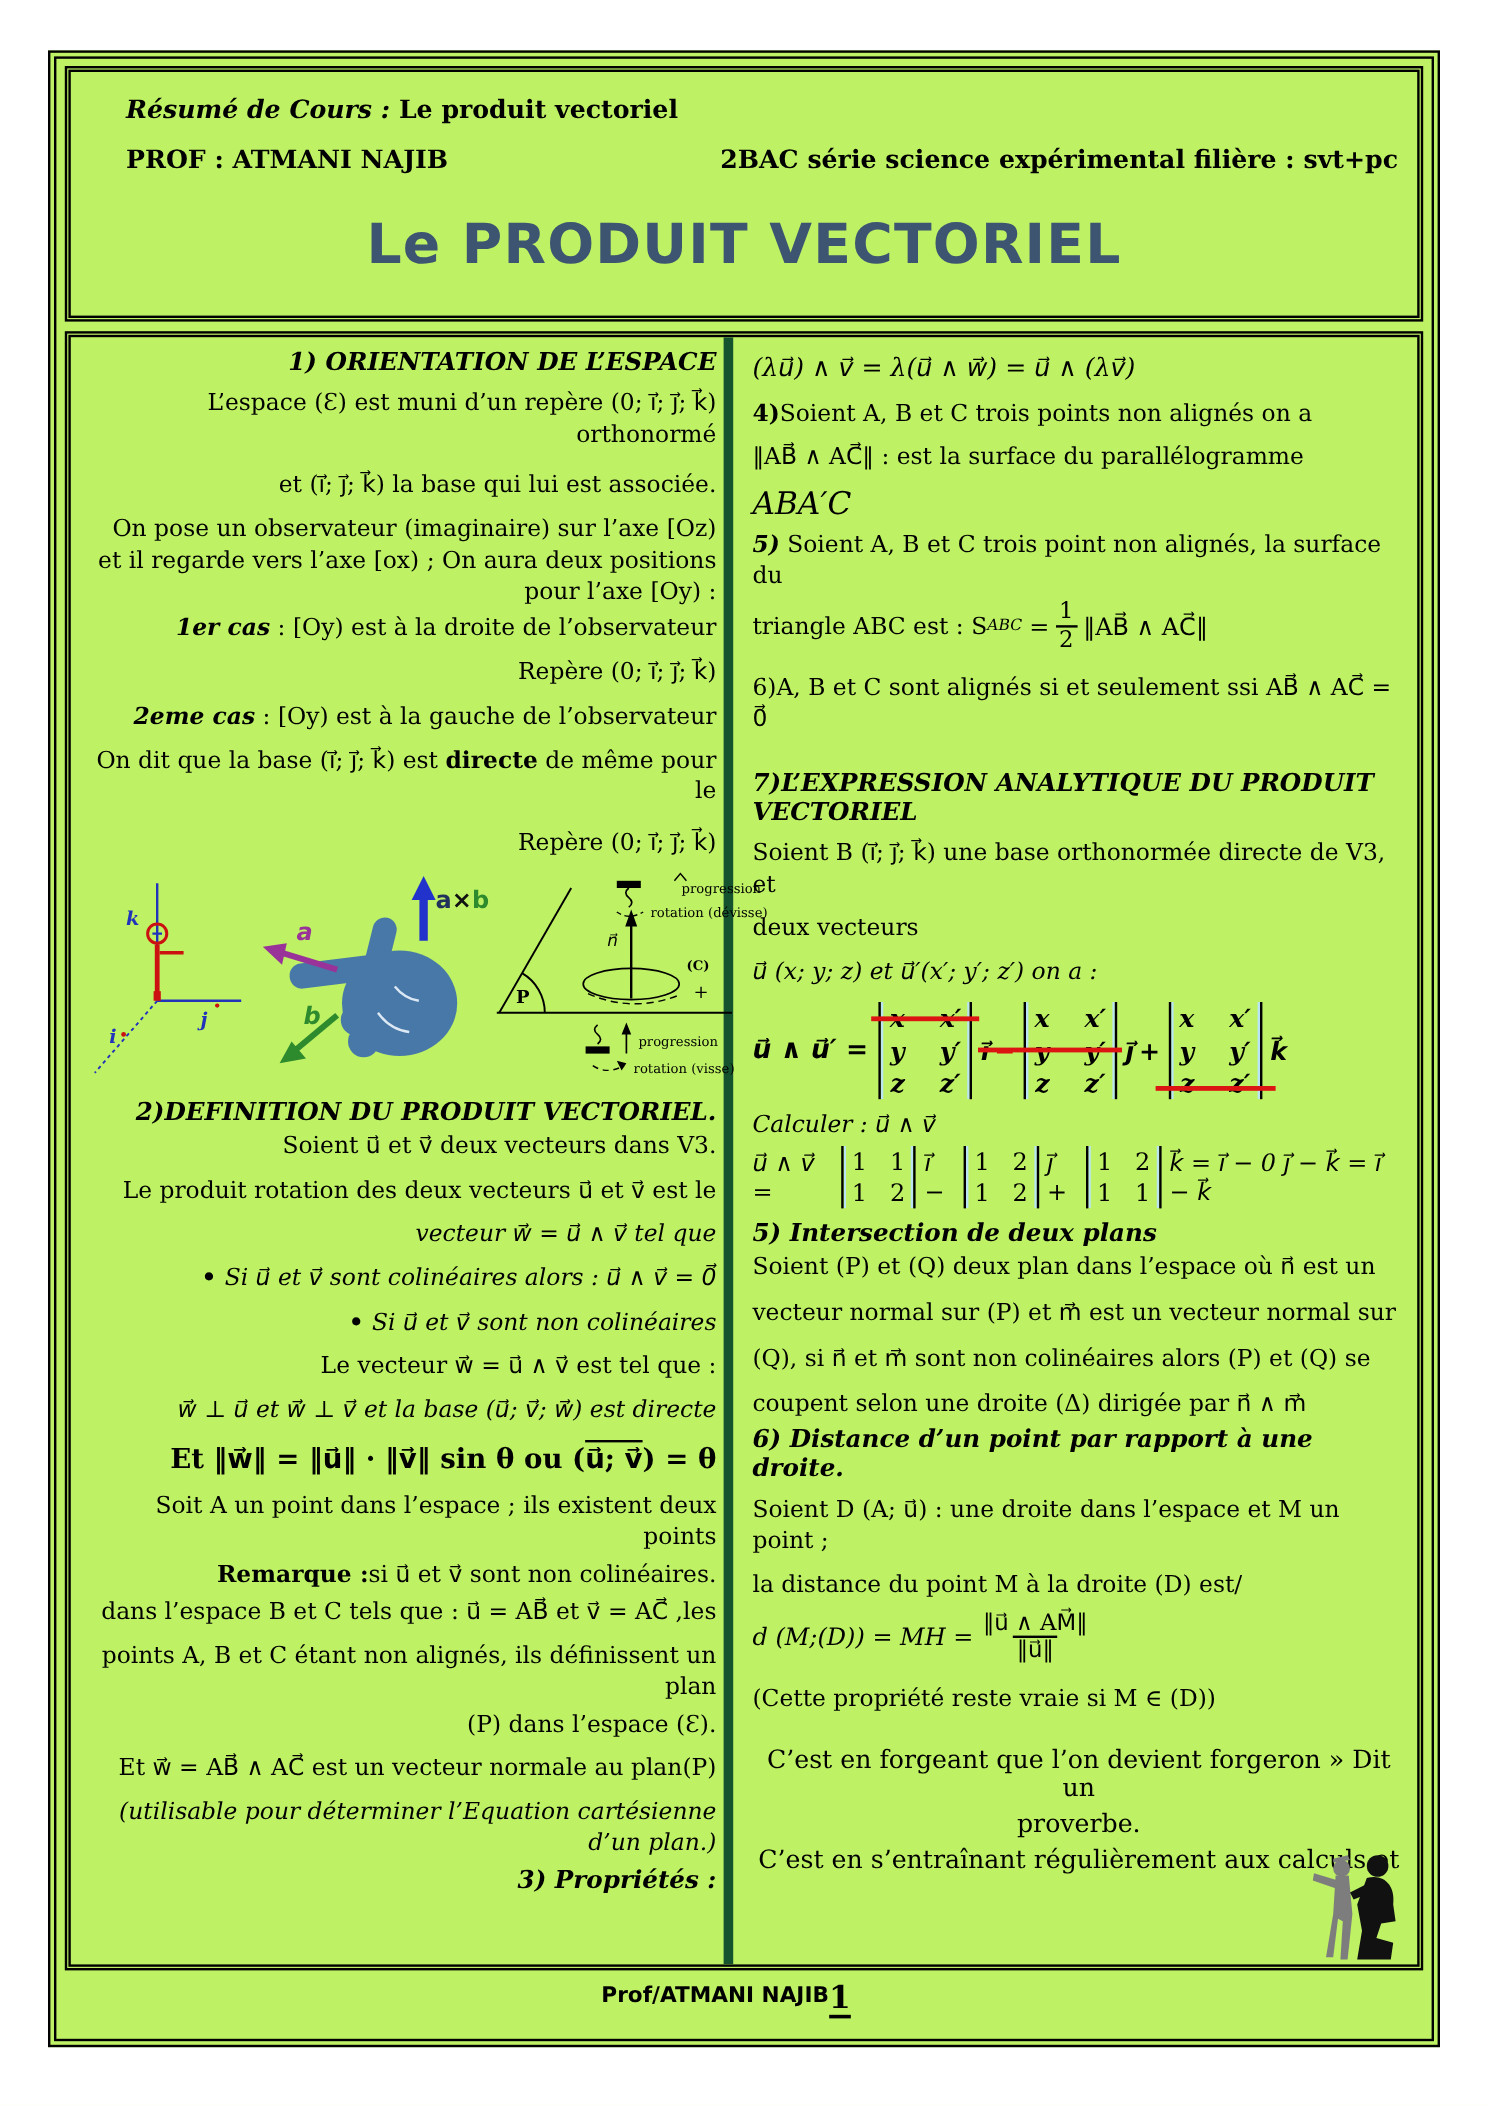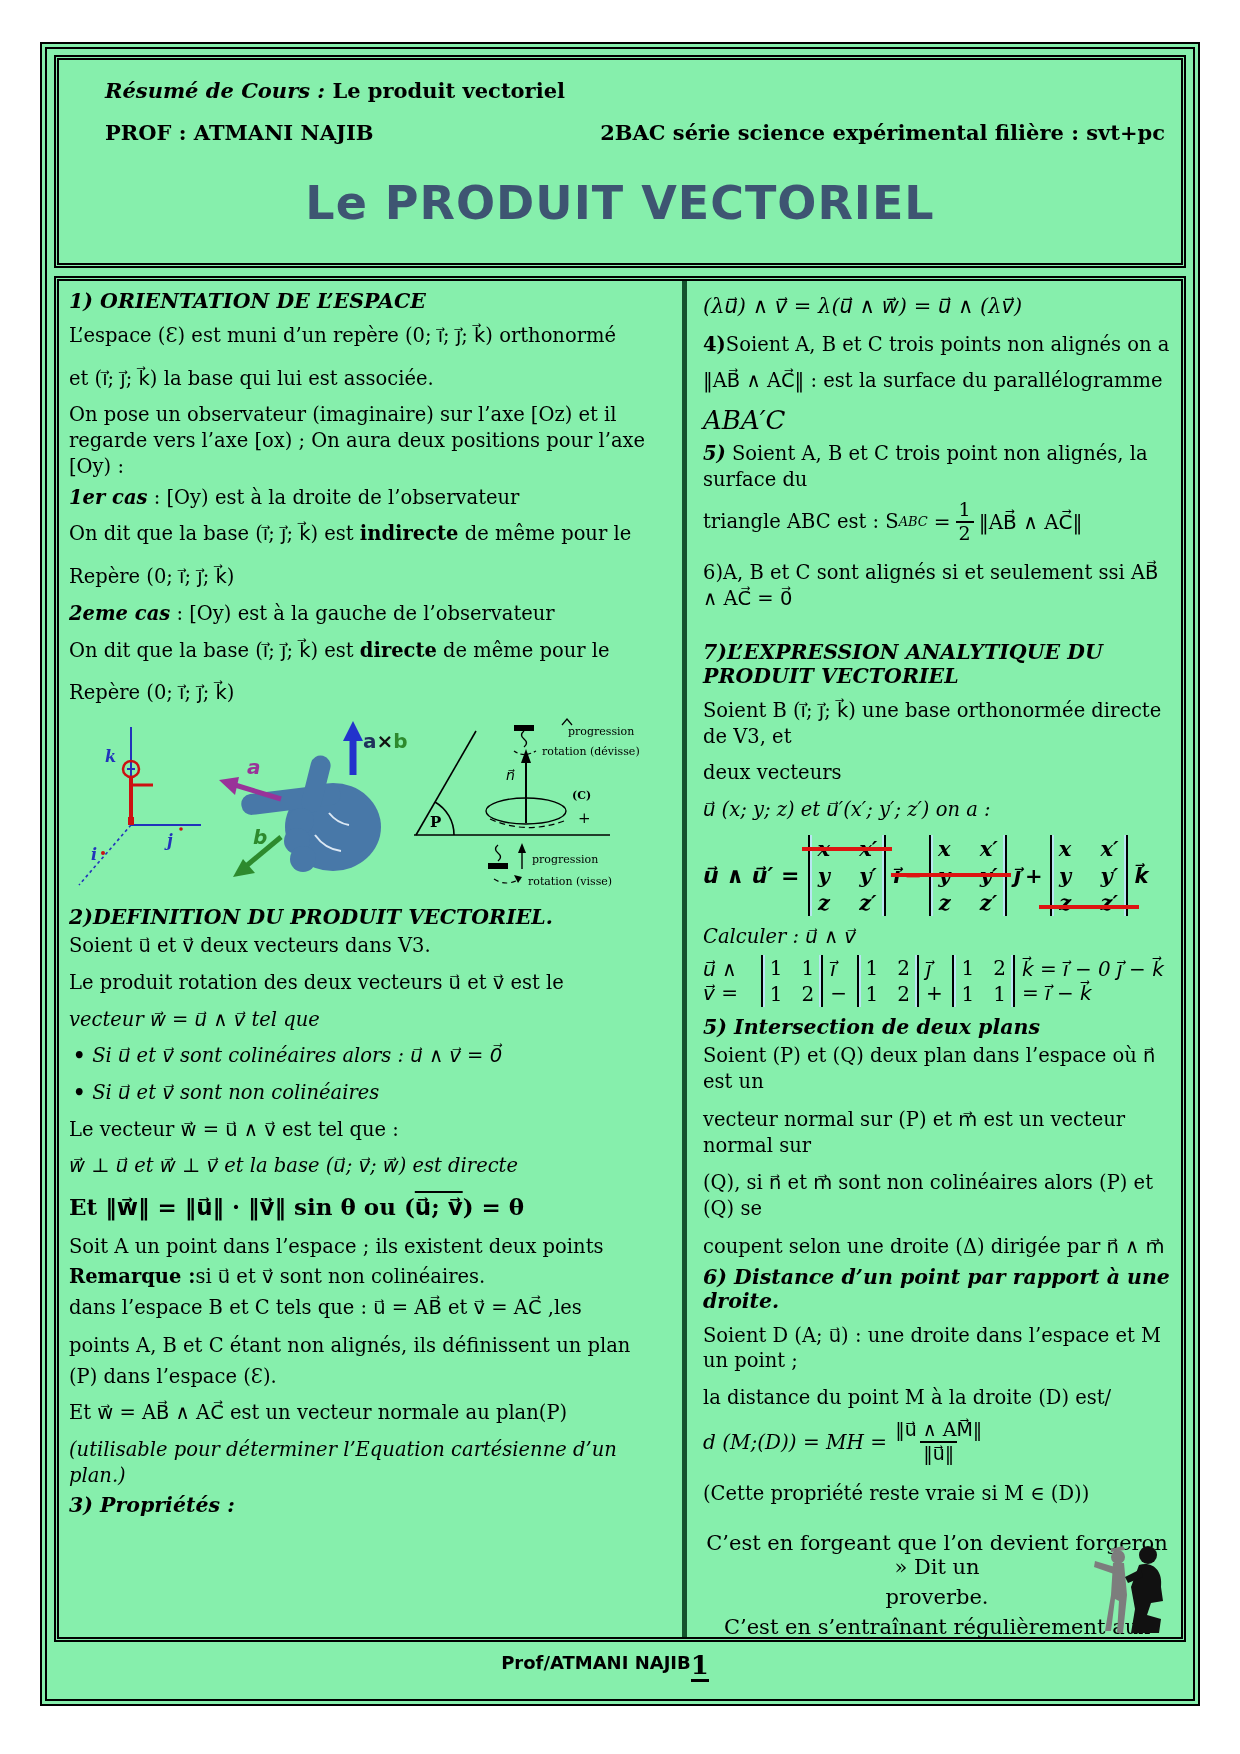--- a/index.html
+++ b/index.html
@@ -1,31 +1,31 @@
 <!DOCTYPE html>
 <html><head>
 <meta charset="utf-8">
 <style>
   html,body{margin:0;padding:0;background:#fff;}
   body{width:1240px;height:1754px;position:relative;
        font-family:"DejaVu Serif","DejaVu Sans","Liberation Serif",serif;color:#000;}
   .page{position:absolute;left:40px;top:42px;width:1160px;height:1664px;
-        border:7px double #000;box-sizing:border-box;background:#86efac;}
+        border:7px double #000;box-sizing:border-box;background:#bef264;}
   .hdrbox{margin:6px 7px 0 7px;border:5px double #000;height:213px;position:relative;box-sizing:border-box;}
   .resume{position:absolute;left:46px;top:18px;font-size:21px;}
   .resume .lab{font-weight:bold;font-style:italic;}
   .resume .val{font-weight:bold;}
   .prof{position:absolute;left:46px;top:60px;font-weight:bold;font-size:21px;}
   .serie{position:absolute;right:16px;top:60px;font-weight:bold;font-size:21px;}
   .maintitle{position:absolute;left:0;right:0;top:116px;text-align:center;
      font-family:"DejaVu Sans","Liberation Sans",sans-serif;font-weight:bold;
      font-size:46px;color:#3e5572;letter-spacing:1px;}
   .content{margin:8px 7px 0 7px;border:5px double #000;height:1366px;box-sizing:border-box;
            display:flex;position:relative;overflow:hidden;}
-  .col-l{width:628px;border-right:5px solid #14532d;padding:6px 6px 0 10px;box-sizing:border-box;}
+  .col-l{width:552px;border-right:8px solid #14532d;padding:6px 6px 0 10px;box-sizing:border-box;text-align:right;}
   .col-r{flex:1;padding:6px 10px 0 16px;box-sizing:border-box;position:relative;}
   .t{margin:0 0 5px 0;font-size:19.5px;line-height:1.32;}
   .h{font-weight:bold;font-style:italic;font-size:20.5px;margin:2px 0 4px 0;}
   .tall{padding:6px 0;}
   .mt{font-style:italic;}
   .bold{font-weight:bold;}
   .bi{font-weight:bold;font-style:italic;}
   .bullet{padding-left:4px;}
   .bullet::before{content:"• ";font-weight:bold;}
   .normline{font-weight:bold;font-size:23px;padding:8px 0 6px 0;}
@@ -87,21 +87,20 @@
   </div>
 
   <div class="content">
 
     <div class="col-l">
       <div class="h">1) ORIENTATION DE L’ESPACE</div>
       <p class="t tall">L’espace (Ɛ) est muni d’un repère (0; i⃗; j⃗; k⃗) orthonormé</p>
       <p class="t tall">et (i⃗; j⃗; k⃗)  la base qui lui est associée.</p>
       <p class="t">On pose un observateur (imaginaire) sur l’axe [Oz) et il regarde vers l’axe [ox) ; On aura deux positions pour l’axe [Oy) :</p>
       <p class="t"><span class="bi">1er cas</span><span> : [Oy) est à la droite de l’observateur</span></p>
-      <p class="t tall"><span>On dit que la base (i⃗; j⃗; k⃗) est </span><span class="bold">indirecte</span><span> de même pour le</span></p>
       <p class="t tall">Repère (0; i⃗; j⃗; k⃗)</p>
       <p class="t"><span class="bi">2eme cas</span><span> : [Oy) est à la gauche de l’observateur</span></p>
       <p class="t tall"><span>On dit que la base (i⃗; j⃗; k⃗) est </span><span class="bold">directe</span><span> de même pour le</span></p>
       <p class="t tall">Repère (0; i⃗; j⃗; k⃗)</p>
 
       <div class="figrow">
 
         <div class="fig" style="width:138px;height:178px;">
           <svg width="138" height="178" viewBox="0 0 138 178">
             <line x1="64" y1="10" x2="64" y2="108" stroke="#2233bb" stroke-width="2"></line>

